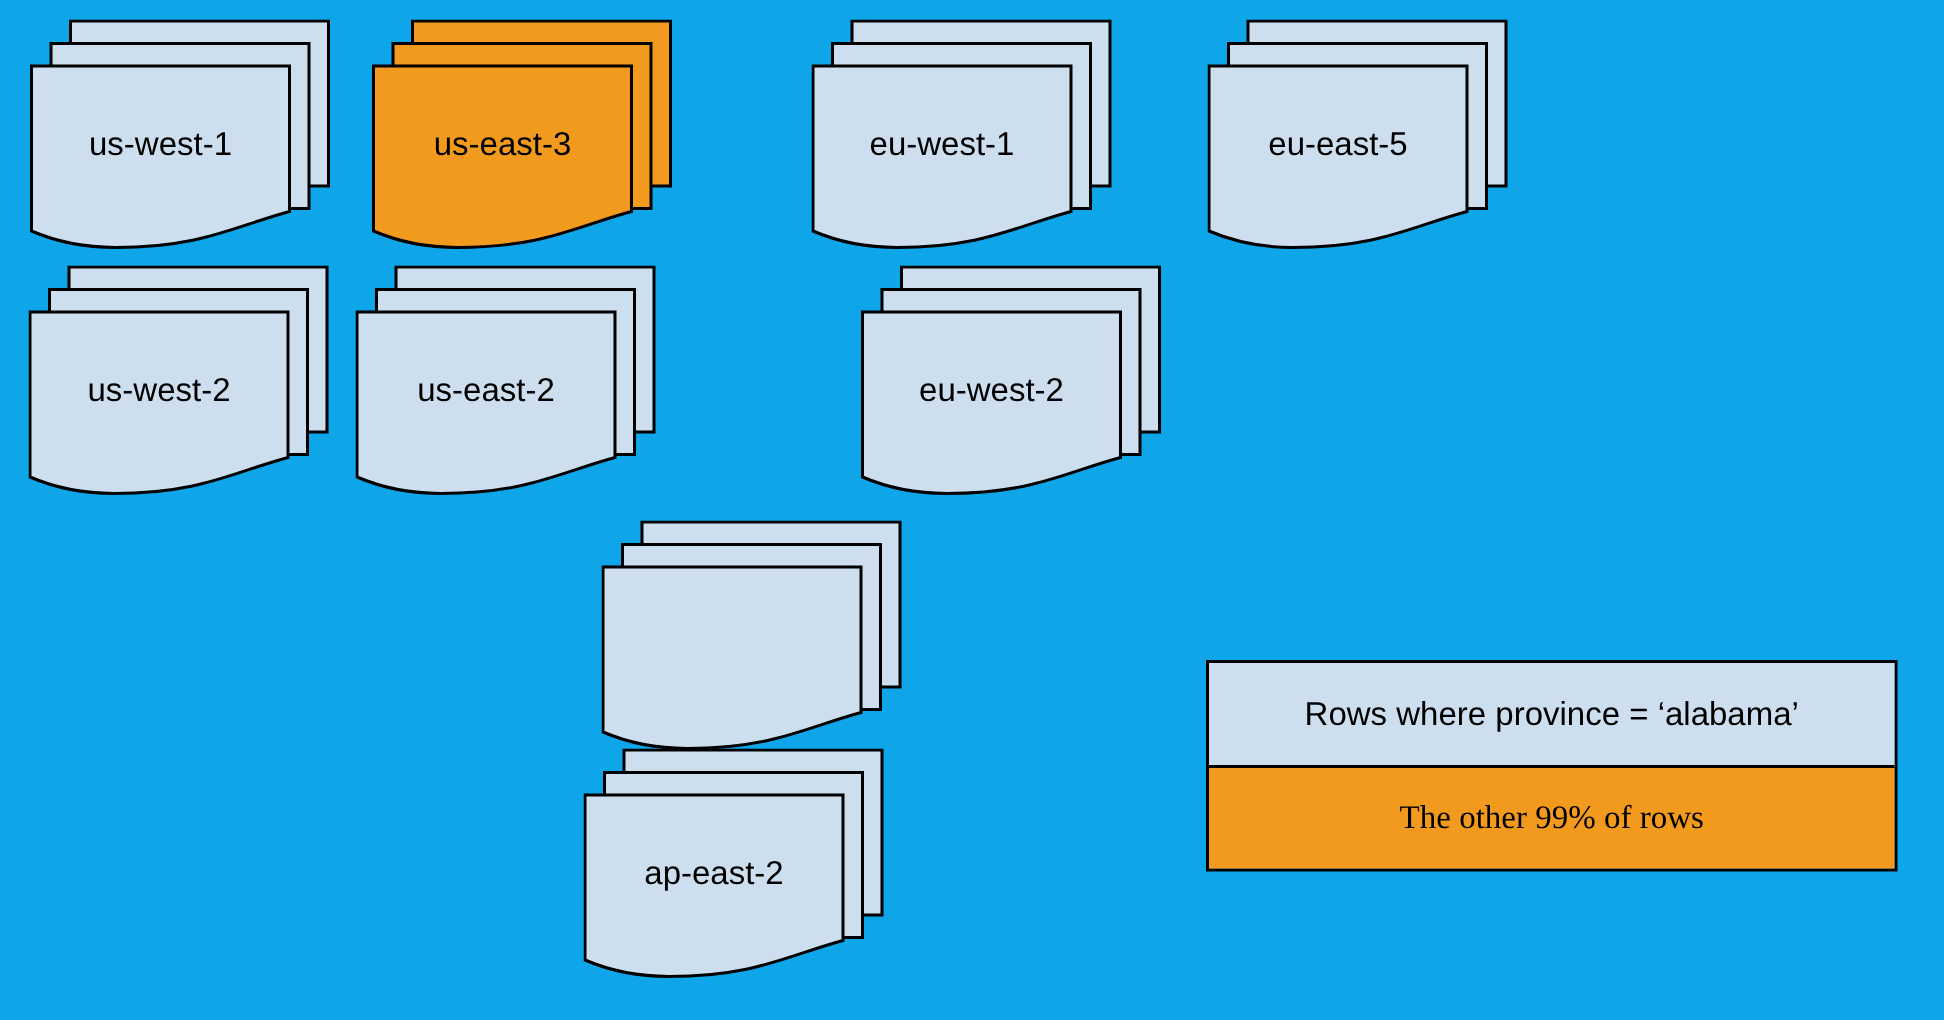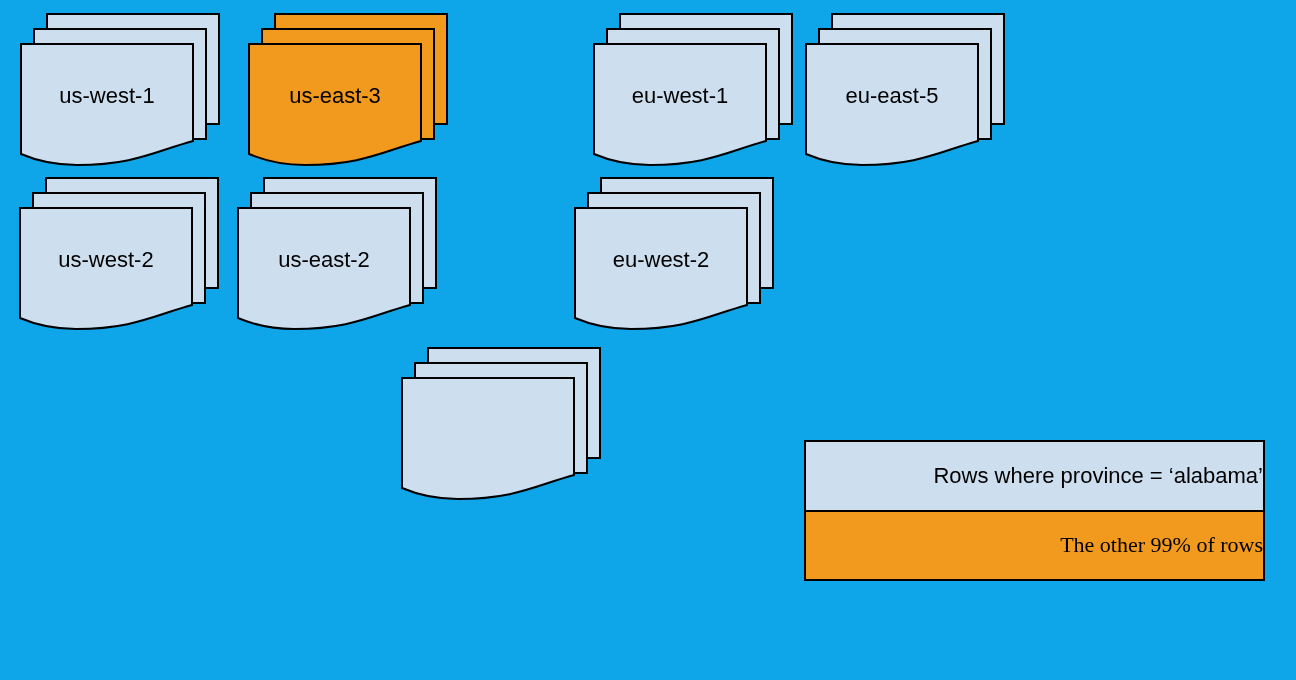--- a/index.html
+++ b/index.html
@@ -42,21 +42,21 @@
   }
   .legend{
     position:absolute;
     left:804px; top:440px;
     width:461px; height:141px;
     border:2px solid var(--stroke);
     display:flex;flex-direction:column;
   }
   .legend-cell{
     flex:1;
-    display:flex;align-items:center;justify-content:flex-end;
+    display:flex;align-items:center;justify-content:center;
     font-size:22px;
     color:var(--text);
   }
   .legend-cell.swatch-default{background:var(--fill-default);}
   .legend-cell.swatch-highlight{background:var(--fill-highlight);border-top:2px solid var(--stroke);font-family:Liberation Serif, serif;}
 </style>
 </head>
 <body>
 
 <svg width="0" height="0" style="position:absolute" aria-hidden="true">
@@ -78,21 +78,21 @@
     <div class="stack-label">us-west-1</div>
   </div>
 
   <div class="stack highlight" style="left:248px;top:13px">
     <svg class="stack-svg" width="201" height="157" viewBox="0 0 201 157">
         <use href="#docstack"></use>
       </svg>
     <div class="stack-label">us-east-3</div>
   </div>
 
-  <div class="stack" style="left:593px;top:13px">
+  <div class="stack" style="left:541px;top:13px">
     <svg class="stack-svg" width="201" height="157" viewBox="0 0 201 157">
         <use href="#docstack"></use>
       </svg>
     <div class="stack-label">eu-west-1</div>
   </div>
 
   <div class="stack" style="left:805px;top:13px">
     <svg class="stack-svg" width="201" height="157" viewBox="0 0 201 157">
         <use href="#docstack"></use>
       </svg>
@@ -120,20 +120,26 @@
     <div class="stack-label">eu-west-2</div>
   </div>
 
 
   <div class="stack" style="left:401px;top:347px">
     <svg class="stack-svg" width="201" height="157" viewBox="0 0 201 157">
         <use href="#docstack"></use>
       </svg>
   </div>
 
+  <div class="stack" style="left:389px;top:499px">
+    <svg class="stack-svg" width="201" height="157" viewBox="0 0 201 157">
+        <use href="#docstack"></use>
+      </svg>
+    <div class="stack-label">ap-east-2</div>
+  </div>
 
   <div class="legend">
     <div class="legend-cell swatch-default">
       <span>Rows where province = ‘alabama’</span>
     </div>
     <div class="legend-cell swatch-highlight">
       <span>The other 99% of rows</span>
     </div>
   </div>
 

